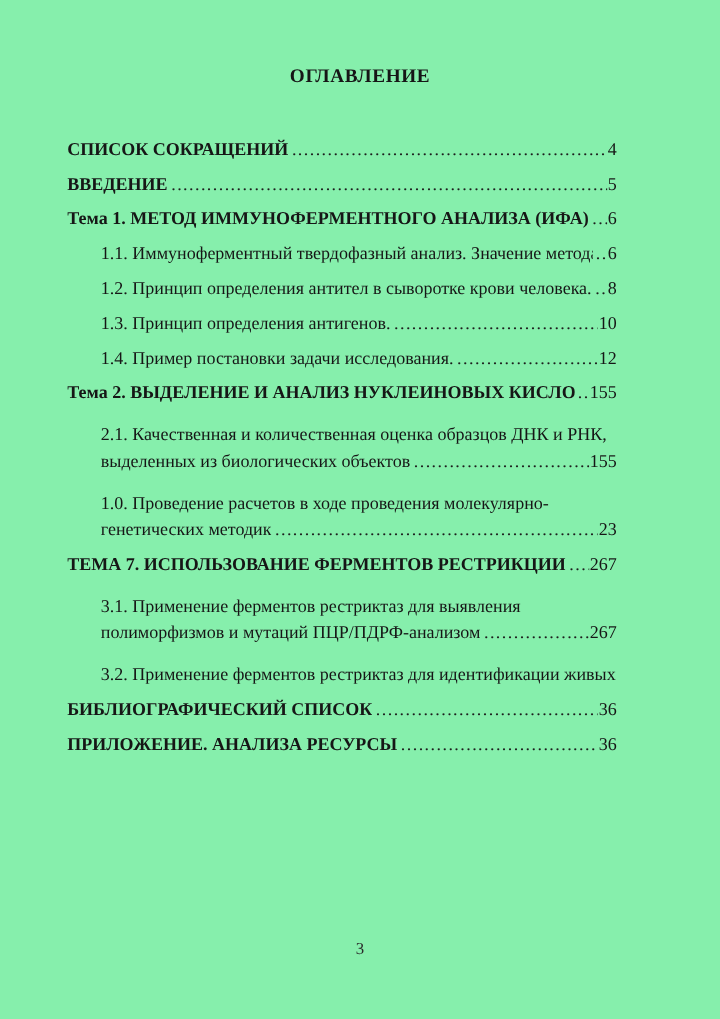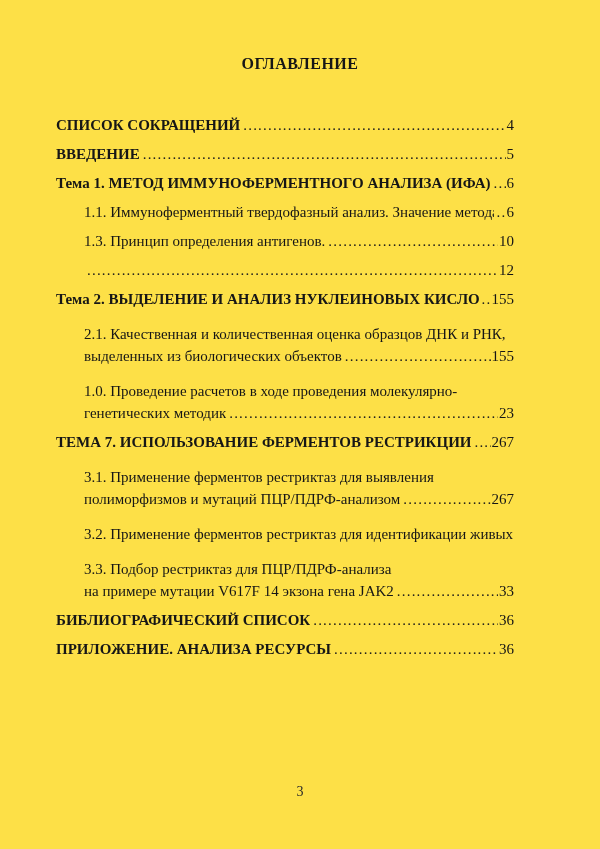--- a/index.html
+++ b/index.html
@@ -1,20 +1,20 @@
 <!DOCTYPE html>
 <html><head>
 <meta charset="utf-8">
 <style>
   html, body { margin: 0; padding: 0; background: #ffffff; }
   .page {
     position: relative;
     width: 600px;
     height: 849px;
-    background: #fde047;
+    background: #86efac;
     font-family: "Liberation Serif", "DejaVu Serif", serif;
     color: #161616;
     box-sizing: border-box;
     padding: 54px 86px 0 56px;
     overflow: hidden;
   }
   .title {
     margin: 0 0 40px 0;
     text-align: center;
     font-size: 16px;
@@ -88,28 +88,34 @@
         <span class="leader"></span>
         <span class="pg">6</span>
     </div>
 
     <div class="entry sub">
       <span class="lbl">1.1. Иммуноферментный твердофазный анализ. Значение метода</span>
         <span class="leader"></span>
         <span class="pg">6</span>
     </div>
 
+    <div class="entry sub">
+      <span class="lbl">1.2. Принцип определения антител в сыворотке крови человека.</span>
+        <span class="leader"></span>
+        <span class="pg">8</span>
+    </div>
 
     <div class="entry sub">
       <span class="lbl">1.3. Принцип определения антигенов.</span>
         <span class="leader"></span>
         <span class="pg">10</span>
     </div>
 
     <div class="entry sub">
+      <span class="lbl">1.4. Пример постановки задачи исследования.</span>
         <span class="leader"></span>
         <span class="pg">12</span>
     </div>
 
     <div class="entry bold">
       <span class="lbl">Тема 2. ВЫДЕЛЕНИЕ И АНАЛИЗ НУКЛЕИНОВЫХ КИСЛОТ</span>
         <span class="leader"></span>
         <span class="pg">155</span>
     </div>
 
@@ -143,28 +149,20 @@
         <span class="lbl">полиморфизмов и мутаций ПЦР/ПДРФ-анализом</span>
           <span class="leader"></span>
           <span class="pg">267</span>
       </div>
     </div>
 
     <div class="entry sub two">
       <div class="l1">3.2. Применение ферментов рестриктаз для идентификации живых</div>
     </div>
 
-    <div class="entry sub two">
-      <div class="l1">3.3. Подбор рестриктаз для ПЦР/ПДРФ-анализа</div>
-      <div class="l2row">
-        <span class="lbl">на примере мутации V617F 14 экзона гена JAK2</span>
-          <span class="leader"></span>
-          <span class="pg">33</span>
-      </div>
-    </div>
 
     <div class="entry bold">
       <span class="lbl">БИБЛИОГРАФИЧЕСКИЙ СПИСОК</span>
         <span class="leader"></span>
         <span class="pg">36</span>
     </div>
 
     <div class="entry bold">
       <span class="lbl">ПРИЛОЖЕНИЕ. АНАЛИЗА РЕСУРСЫ</span>
         <span class="leader"></span>

